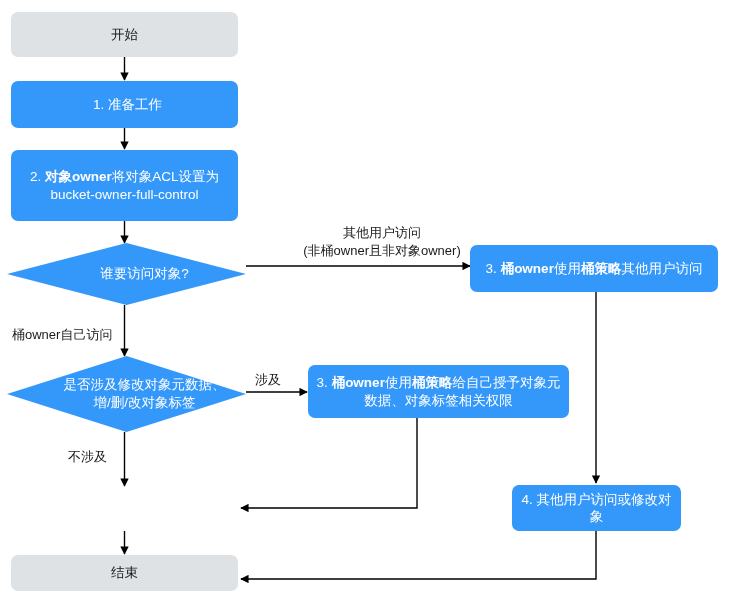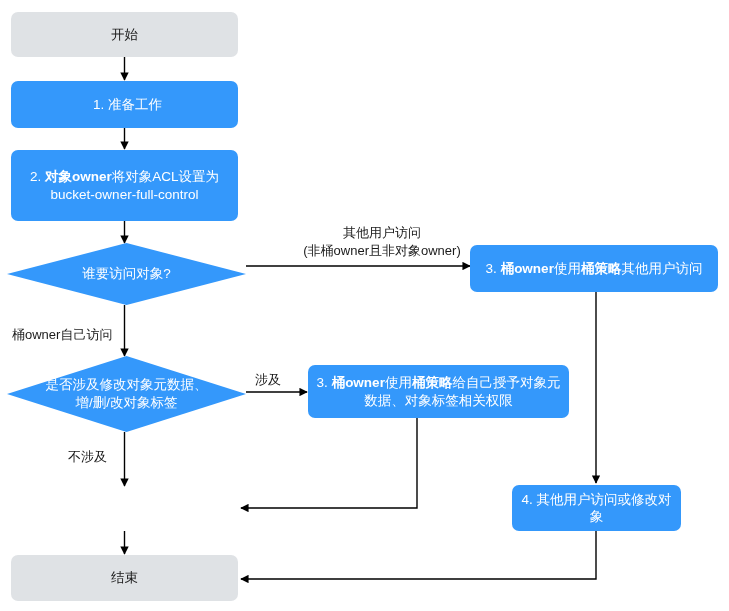--- a/index.html
+++ b/index.html
@@ -45,21 +45,21 @@
     position: absolute;
   }
   .diamond-wrap svg {
     position: absolute;
     left: 0;
     top: 0;
     display: block;
   }
   .diamond-label {
     position: absolute;
-    left: 0;
+    left: 18px;
     top: 0;
     width: 100%;
     height: 100%;
     display: flex;
     align-items: center;
     justify-content: center;
     text-align: center;
     color: #ffffff;
     font-size: 13.5px;
     line-height: 1.3;
@@ -145,21 +145,21 @@
 
   <div class="node process" style="left:308px; top:365px; width:261px; height:53px;">
     <span><span>3. </span><b>桶owner</b><span>使用</span><b>桶策略</b><span>给自己授予对象元数据、对象标签相关权限</span></span>
   </div>
 
 
   <div class="node process" style="left:512px; top:485px; width:169px; height:46px;">
     <span>4. 其他用户访问或修改对象</span>
   </div>
 
-  <div class="node terminator" style="left:11px; top:555px; width:227px; height:46px;">
+  <div class="node terminator" style="left:11px; top:555px; width:227px; height:36px;">
     <span>结束</span>
   </div>
 
   <div class="edge-label" style="left:287px; top:216px; width:190px;">
     <div>其他用户访问</div>
     <div>(非桶owner且非对象owner)</div>
   </div>
 
   <div class="edge-label" style="left:12px; top:318px;">桶owner自己访问</div>
 

